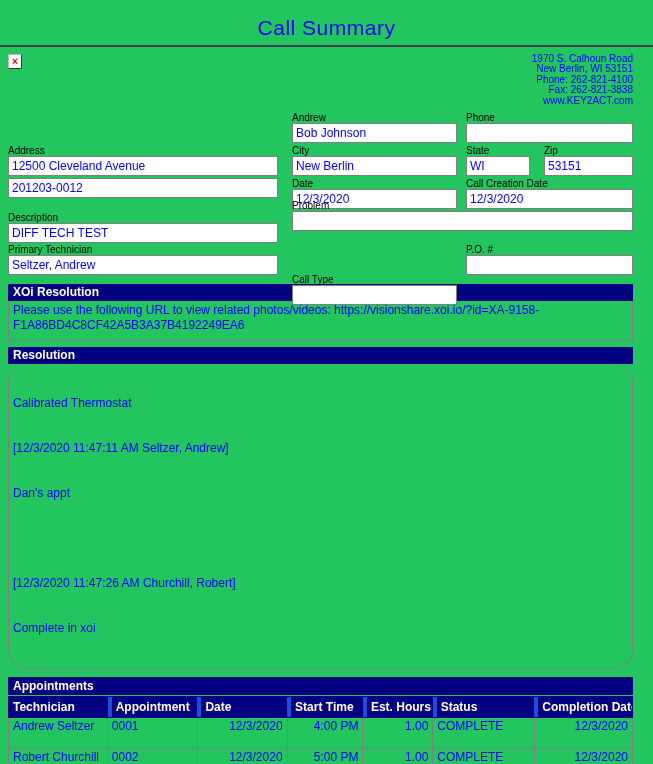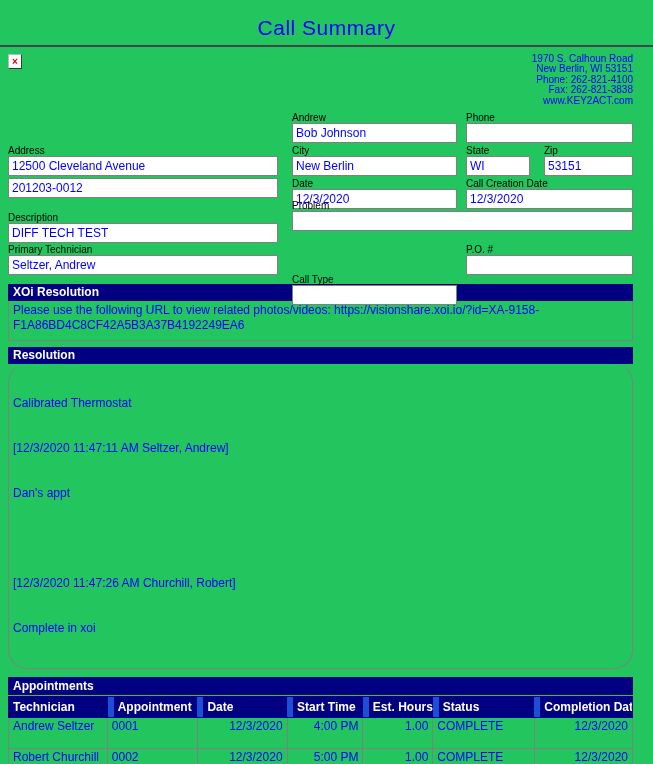--- a/index.html
+++ b/index.html
@@ -129,21 +129,21 @@
     display: flex;
     background: #000080;
     border: 1px solid #000080;
     height: 22px;
   }
   .appt-hcell {
     color: #ffffff;
     font-size: 12px;
     font-weight: bold;
     padding: 3px 4px;
-    border-left: 6px solid #1d4ed8;
+    border-left: 4px solid #1d4ed8;
     overflow: hidden;
     white-space: nowrap;
   }
   .appt-hcell:first-child { border-left: none; }
   .appt-row { display: flex; border-left: 1px solid #808080; }
   .appt-cell {
     border-right: 1px solid #808080;
     border-bottom: 1px solid #808080;
     height: 31px;
     padding: 1px 4px;

